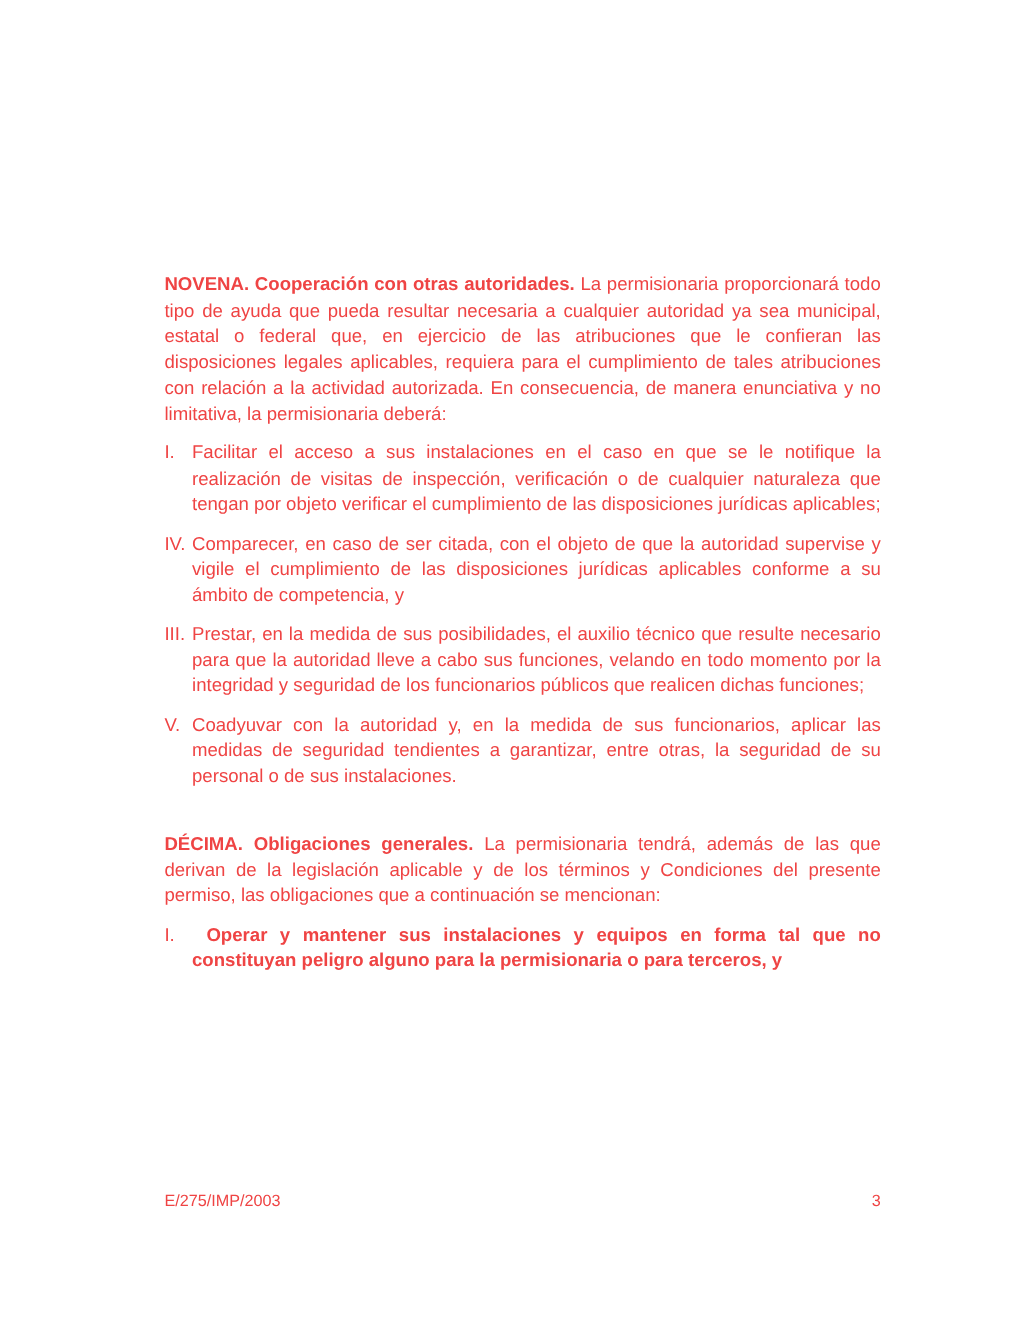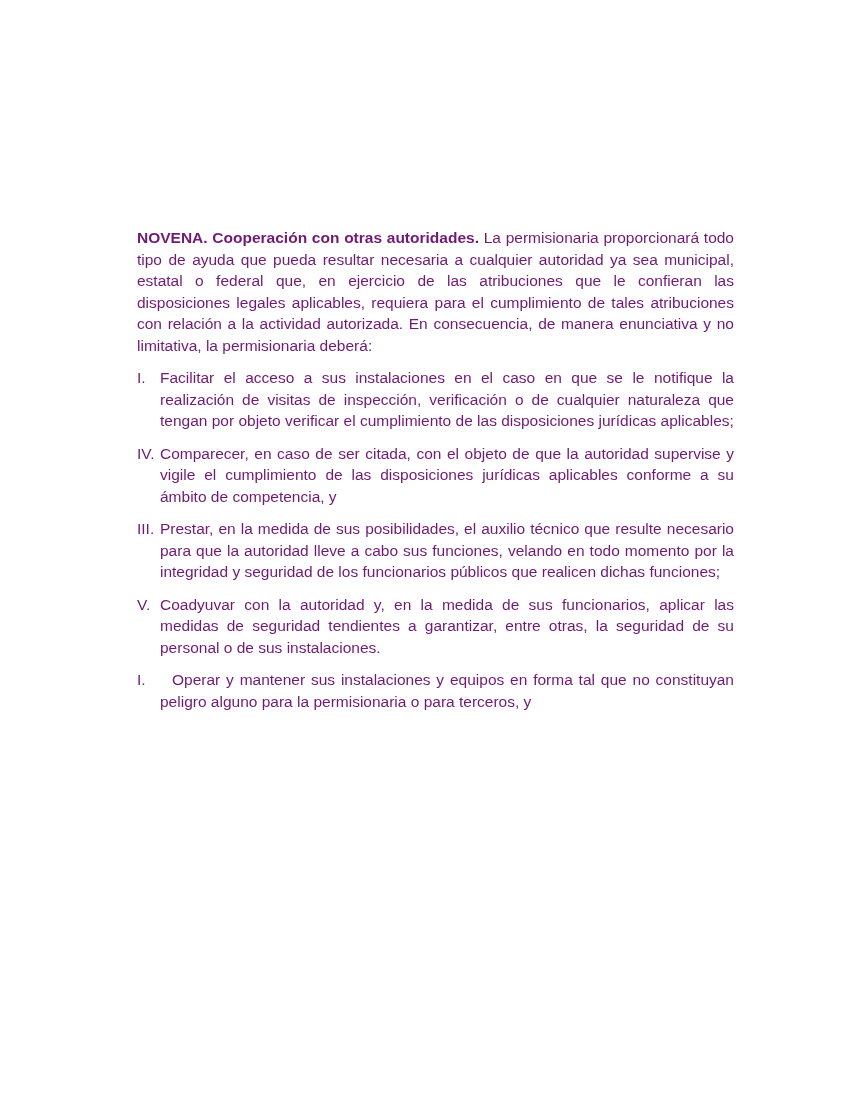--- a/index.html
+++ b/index.html
@@ -5,21 +5,21 @@
   html, body {
     margin: 0;
     padding: 0;
     background: #ffffff;
   }
   .page {
     position: relative;
     width: 850px;
     height: 1100px;
     background: #ffffff;
-    color: #701a75;
+    color: #ef4444;
     font-family: "Liberation Sans", "DejaVu Sans", sans-serif;
     overflow: hidden;
   }
   .content {
     position: absolute;
     left: 137px;
     top: 227px;
     width: 597px;
     font-size: 15.5px;
     line-height: 21.5px;
@@ -37,20 +37,21 @@
   }
   .list-item .marker {
     flex: 0 0 23px;
   }
   .list-item .item-text {
     flex: 1 1 auto;
     text-align: justify;
   }
   .indent-first .item-text {
     text-indent: 12px;
+    font-weight: bold;
   }
   .section-gap {
     margin-top: 35px;
   }
   .footer {
     position: absolute;
     left: 137px;
     top: 993px;
     width: 597px;
     display: flex;
@@ -81,21 +82,26 @@
     <div class="list-item">
       <span class="marker">III.</span>
       <span class="item-text">Prestar, en la medida de sus posibilidades, el auxilio técnico que resulte necesario para que la autoridad lleve a cabo sus funciones, velando en todo momento por la integridad y seguridad de los funcionarios públicos que realicen dichas funciones;</span>
     </div>
 
     <div class="list-item">
       <span class="marker">V.</span>
       <span class="item-text">Coadyuvar con la autoridad y, en la medida de sus funcionarios, aplicar las medidas de seguridad tendientes a garantizar, entre otras, la seguridad de su personal o de sus instalaciones.</span>
     </div>
 
+    <p class="para section-gap"><b>DÉCIMA. Obligaciones generales.</b> <span>La permisionaria tendrá, además de las que derivan de la legislación aplicable y de los términos y Condiciones del presente permiso, las obligaciones que a continuación se mencionan:</span></p>
 
     <div class="list-item indent-first">
       <span class="marker">I.</span>
       <span class="item-text">Operar y mantener sus instalaciones y equipos en forma tal que no constituyan peligro alguno para la permisionaria o para terceros, y</span>
     </div>
 
   </div>
 
+  <div class="footer">
+    <span>E/275/IMP/2003</span>
+    <span>3</span>
+  </div>
 </div>
 
 </body></html>

